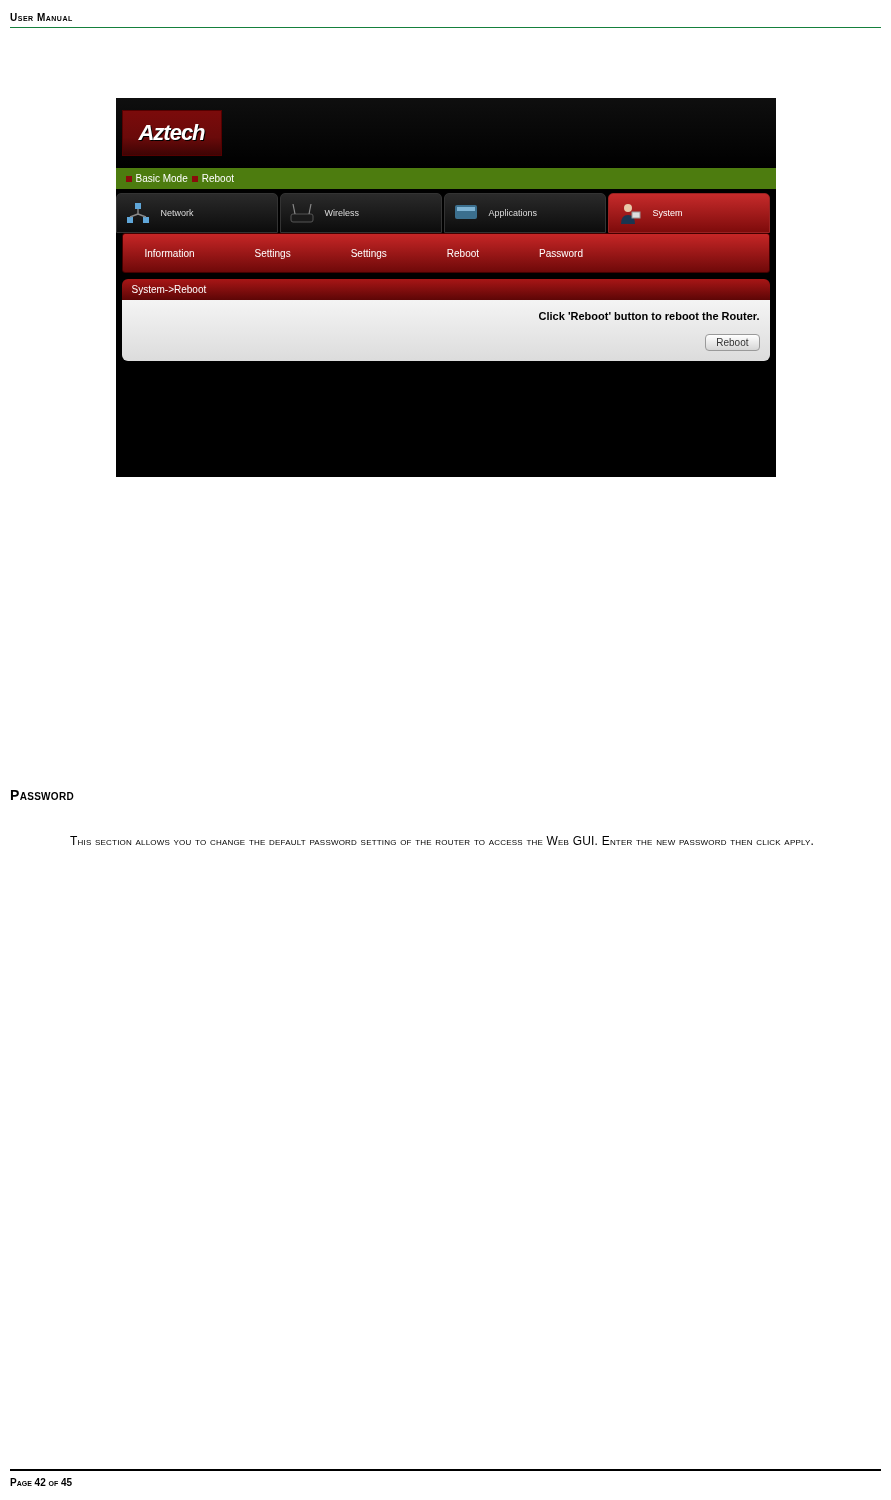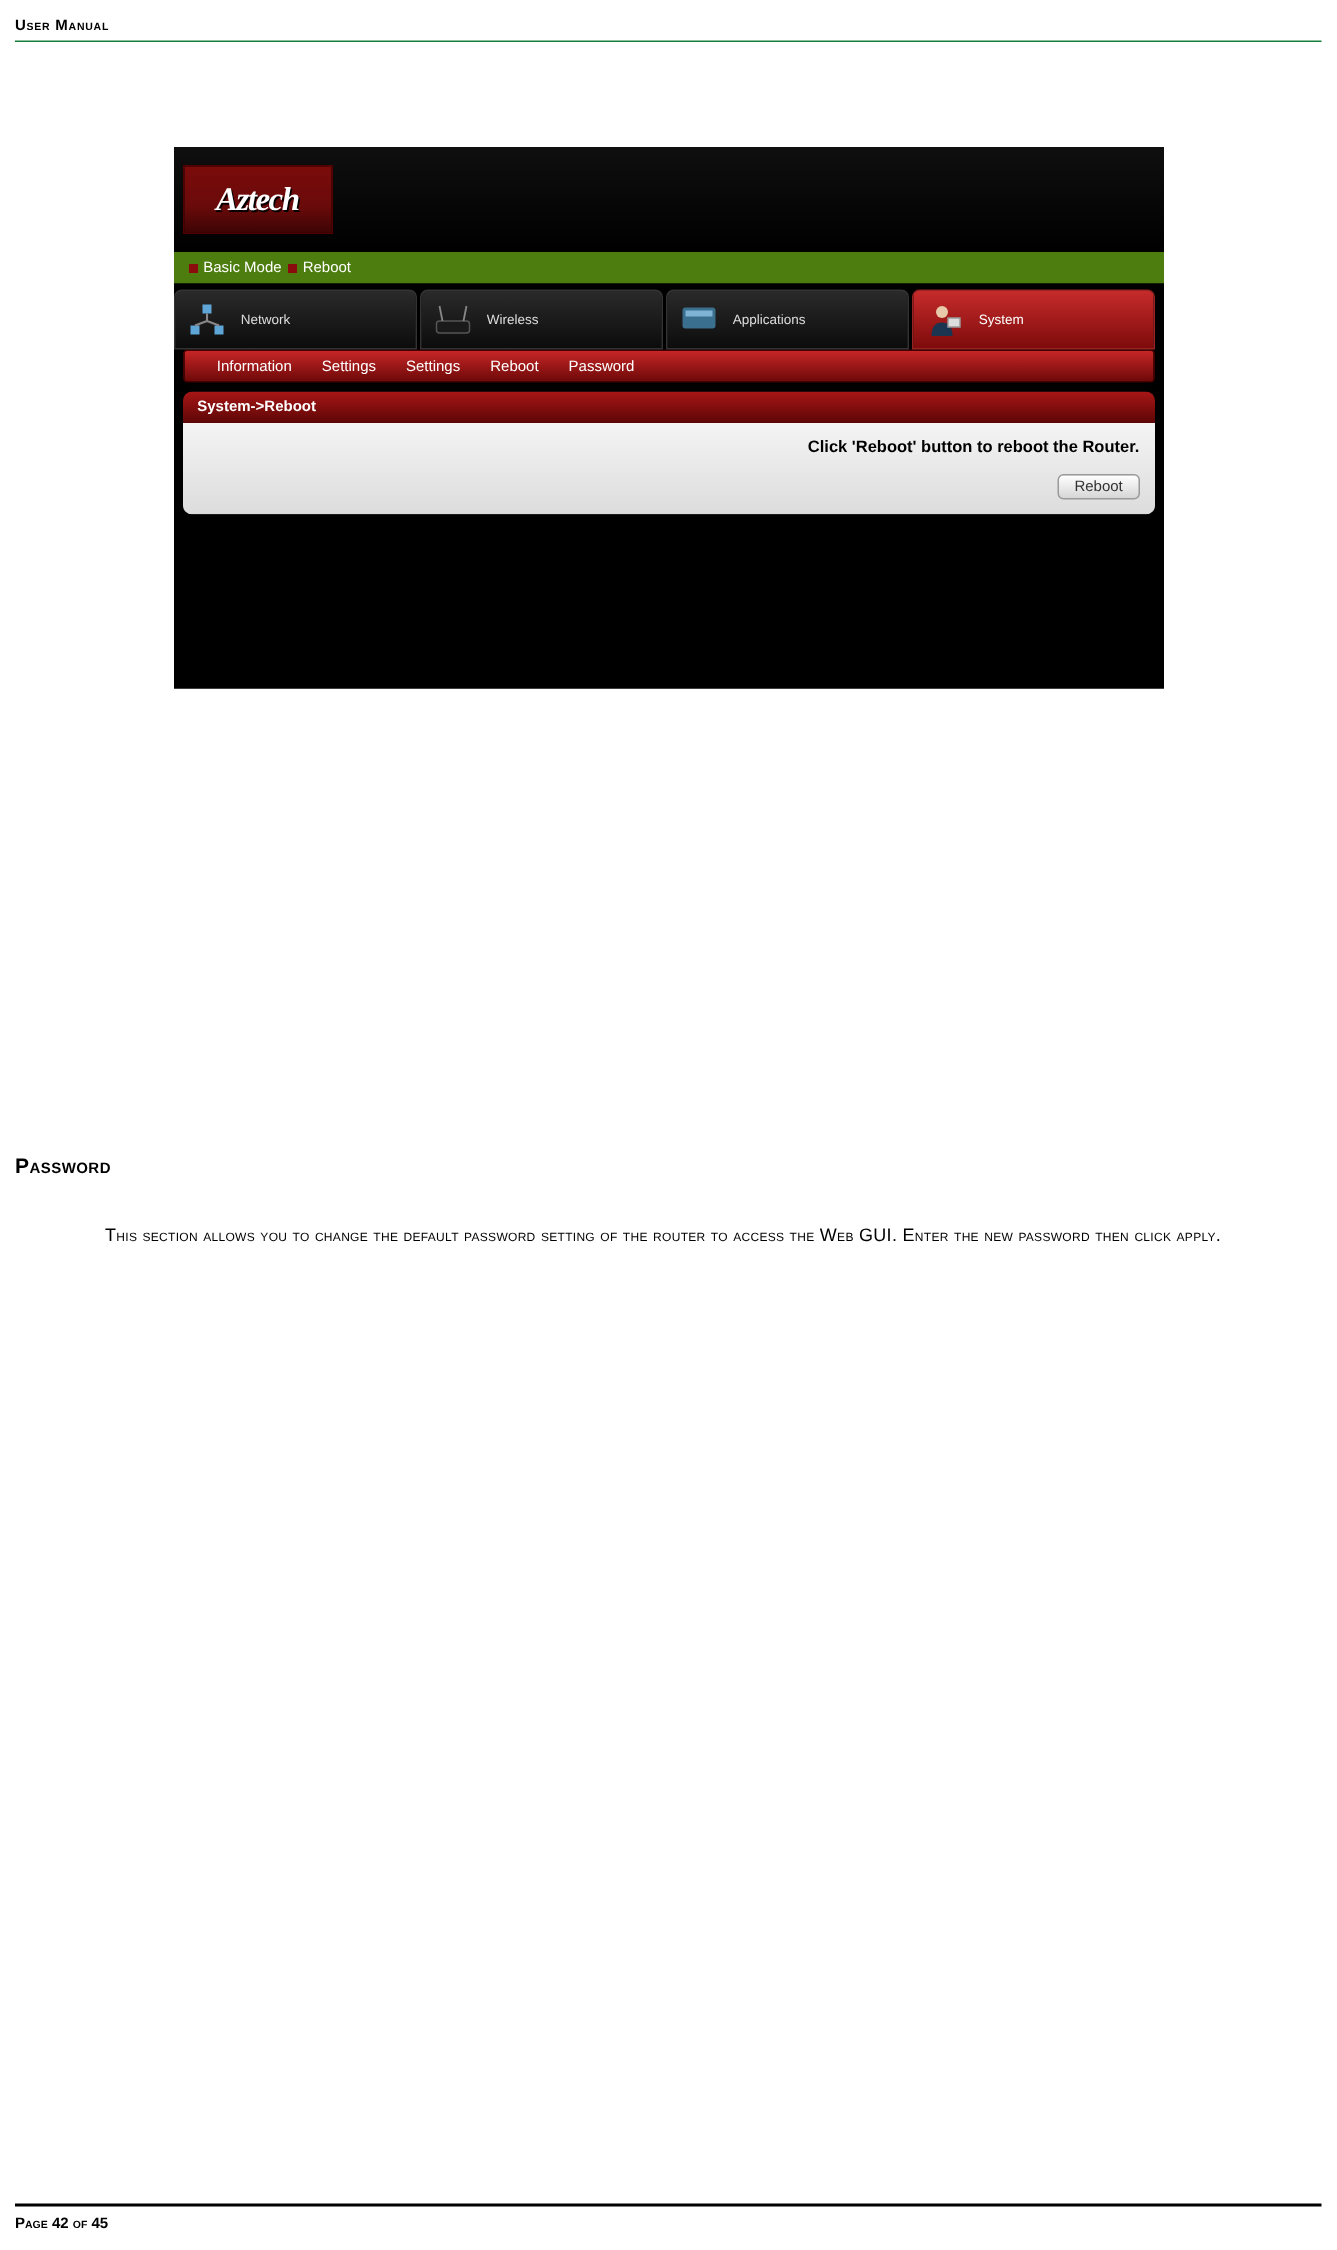--- a/index.html
+++ b/index.html
@@ -40,21 +40,21 @@
     display: flex;
     align-items: center;
     justify-content: center;
     border: 1px solid #500;
   }
   .logo-text {
     color: #fff;
     font-weight: bold;
     font-style: italic;
     font-size: 22px;
-    font-family: Liberation Serif, serif;
+    font-family: Liberation Sans, sans-serif;
     text-shadow: 1px 1px 0 #000;
     letter-spacing: -1px;
   }
   .breadcrumb-row {
     background: #4d7c0f;
     color: #fff;
     font-size: 10px;
     padding: 5px 10px;
     display: flex;
     align-items: center;
@@ -93,44 +93,43 @@
   .tab-icon {
     width: 34px;
     height: 32px;
     margin: 0 6px 0 4px;
     display: flex;
     align-items: center;
     justify-content: center;
   }
   .menubar {
     background: linear-gradient(to bottom, #c62626 0%, #6f0909 100%);
-    height: 22px;
+    height: 40px;
     display: flex;
     align-items: center;
     padding: 0 22px;
-    gap: 20px;
+    gap: 60px;
     border-radius: 3px;
     margin: 0 6px;
     border: 1px solid #400;
   }
   .menubar span {
     color: #fff;
     font-size: 10px;
   }
   .panel {
     margin: 6px 6px 0 6px;
     border-radius: 6px;
     overflow: hidden;
   }
   .panel-header {
     background: linear-gradient(to bottom, #a81616 0%, #5d0606 100%);
     color: #fff;
     font-size: 10px;
     padding: 5px 10px;
-    font-weight: bold;
   }
   .panel-body {
     background: linear-gradient(to bottom, #f4f4f4 0%, #dcdcdc 100%);
     padding: 10px;
     text-align: right;
   }
   .panel-body .msg {
     font-size: 11px;
     font-weight: bold;
     color: #000;

